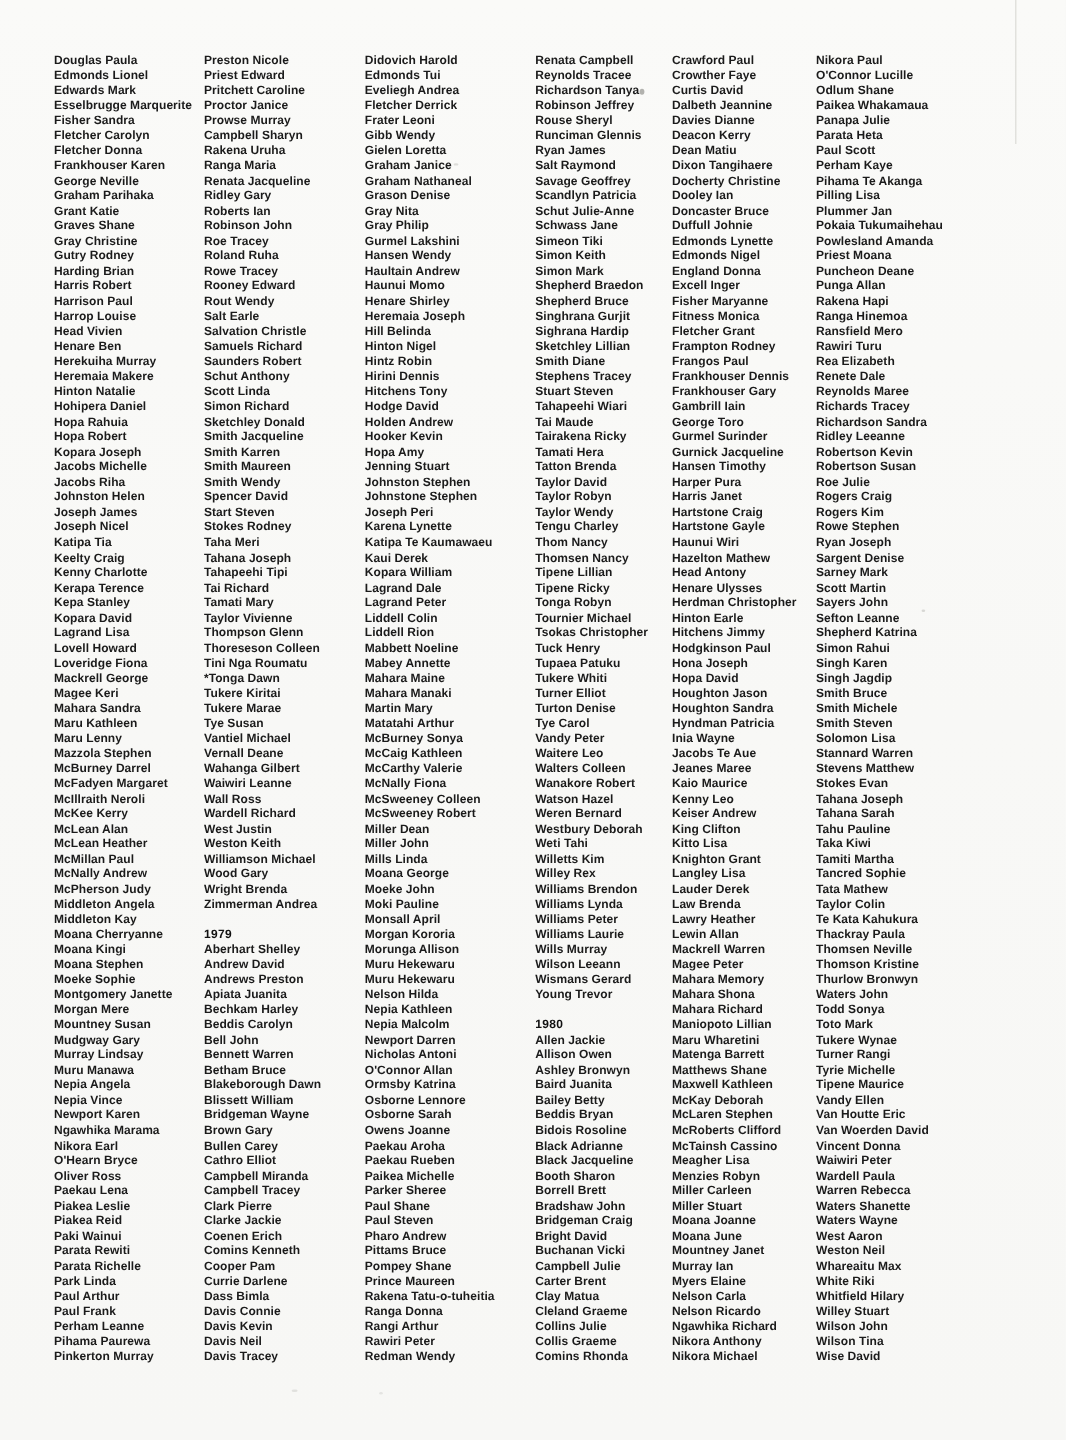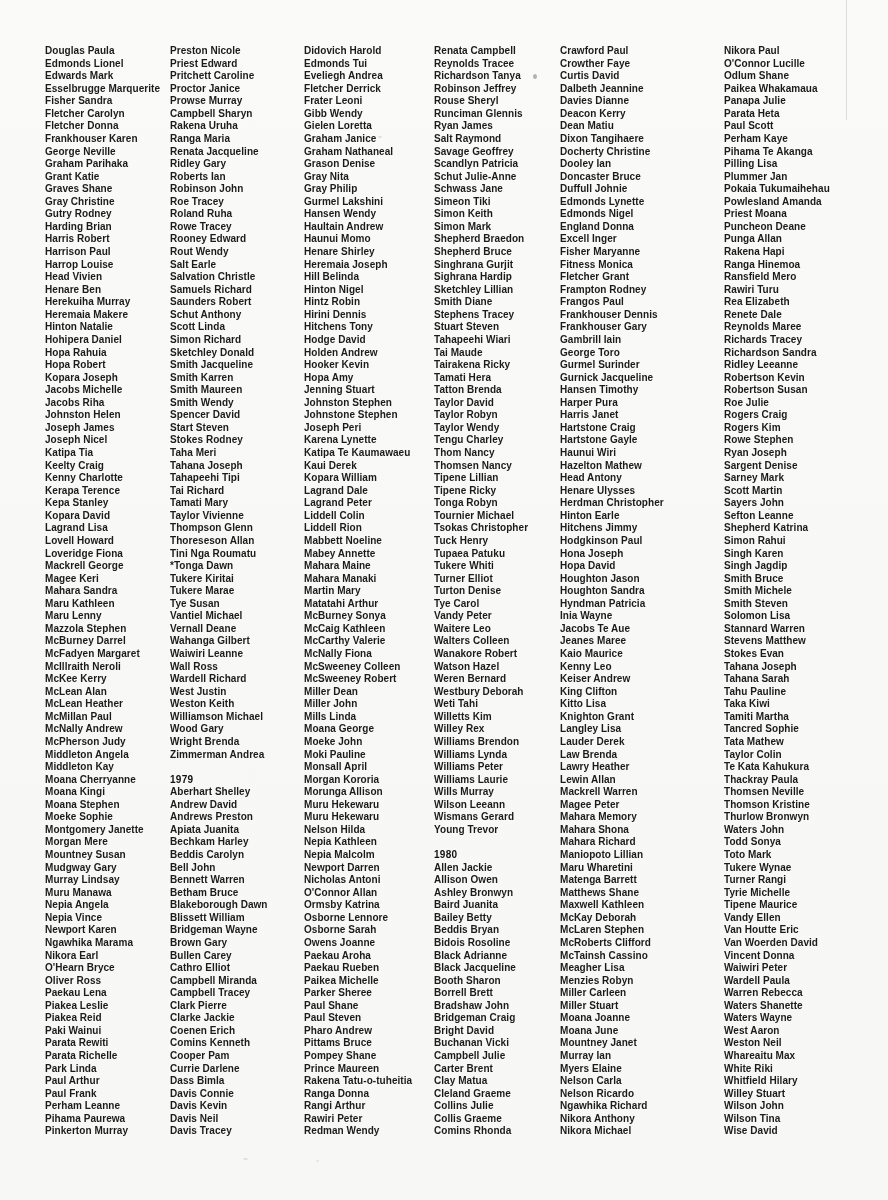--- a/index.html
+++ b/index.html
@@ -15,23 +15,23 @@
     background:linear-gradient(180deg,#fafaf8 0%,#f8f8f6 50%,#f7f7f5 100%);
   }
   .col{
     position:absolute;
     top:45px;
     white-space:nowrap;
   }
   .col-1{left:45px;}
   .col-2{left:170px;}
   .col-3{left:304px;}
-  .col-4{left:434px;}
+  .col-4{left:446px;}
   .col-5{left:560px;}
-  .col-6{left:724px;}
+  .col-6{left:680px;}
   .row{
     height:12.57px;
     line-height:12.57px;
     font-size:10px;
     font-weight:700;
     color:#1b1b1b;
     letter-spacing:0.05px;
   }
   .row.blank{ }
   .row.year{
@@ -177,21 +177,21 @@
       <div class="row">Spencer David</div>
       <div class="row">Start Steven</div>
       <div class="row">Stokes Rodney</div>
       <div class="row">Taha Meri</div>
       <div class="row">Tahana Joseph</div>
       <div class="row">Tahapeehi Tipi</div>
       <div class="row">Tai Richard</div>
       <div class="row">Tamati Mary</div>
       <div class="row">Taylor Vivienne</div>
       <div class="row">Thompson Glenn</div>
-      <div class="row">Thoreseson Allan</div>
+      <div class="row">Thoreseson Colleen</div>
       <div class="row">Tini Nga Roumatu</div>
       <div class="row">*Tonga Dawn</div>
       <div class="row">Tukere Kiritai</div>
       <div class="row">Tukere Marae</div>
       <div class="row">Tye Susan</div>
       <div class="row">Vantiel Michael</div>
       <div class="row">Vernall Deane</div>
       <div class="row">Wahanga Gilbert</div>
       <div class="row">Waiwiri Leanne</div>
       <div class="row">Wall Ross</div>

